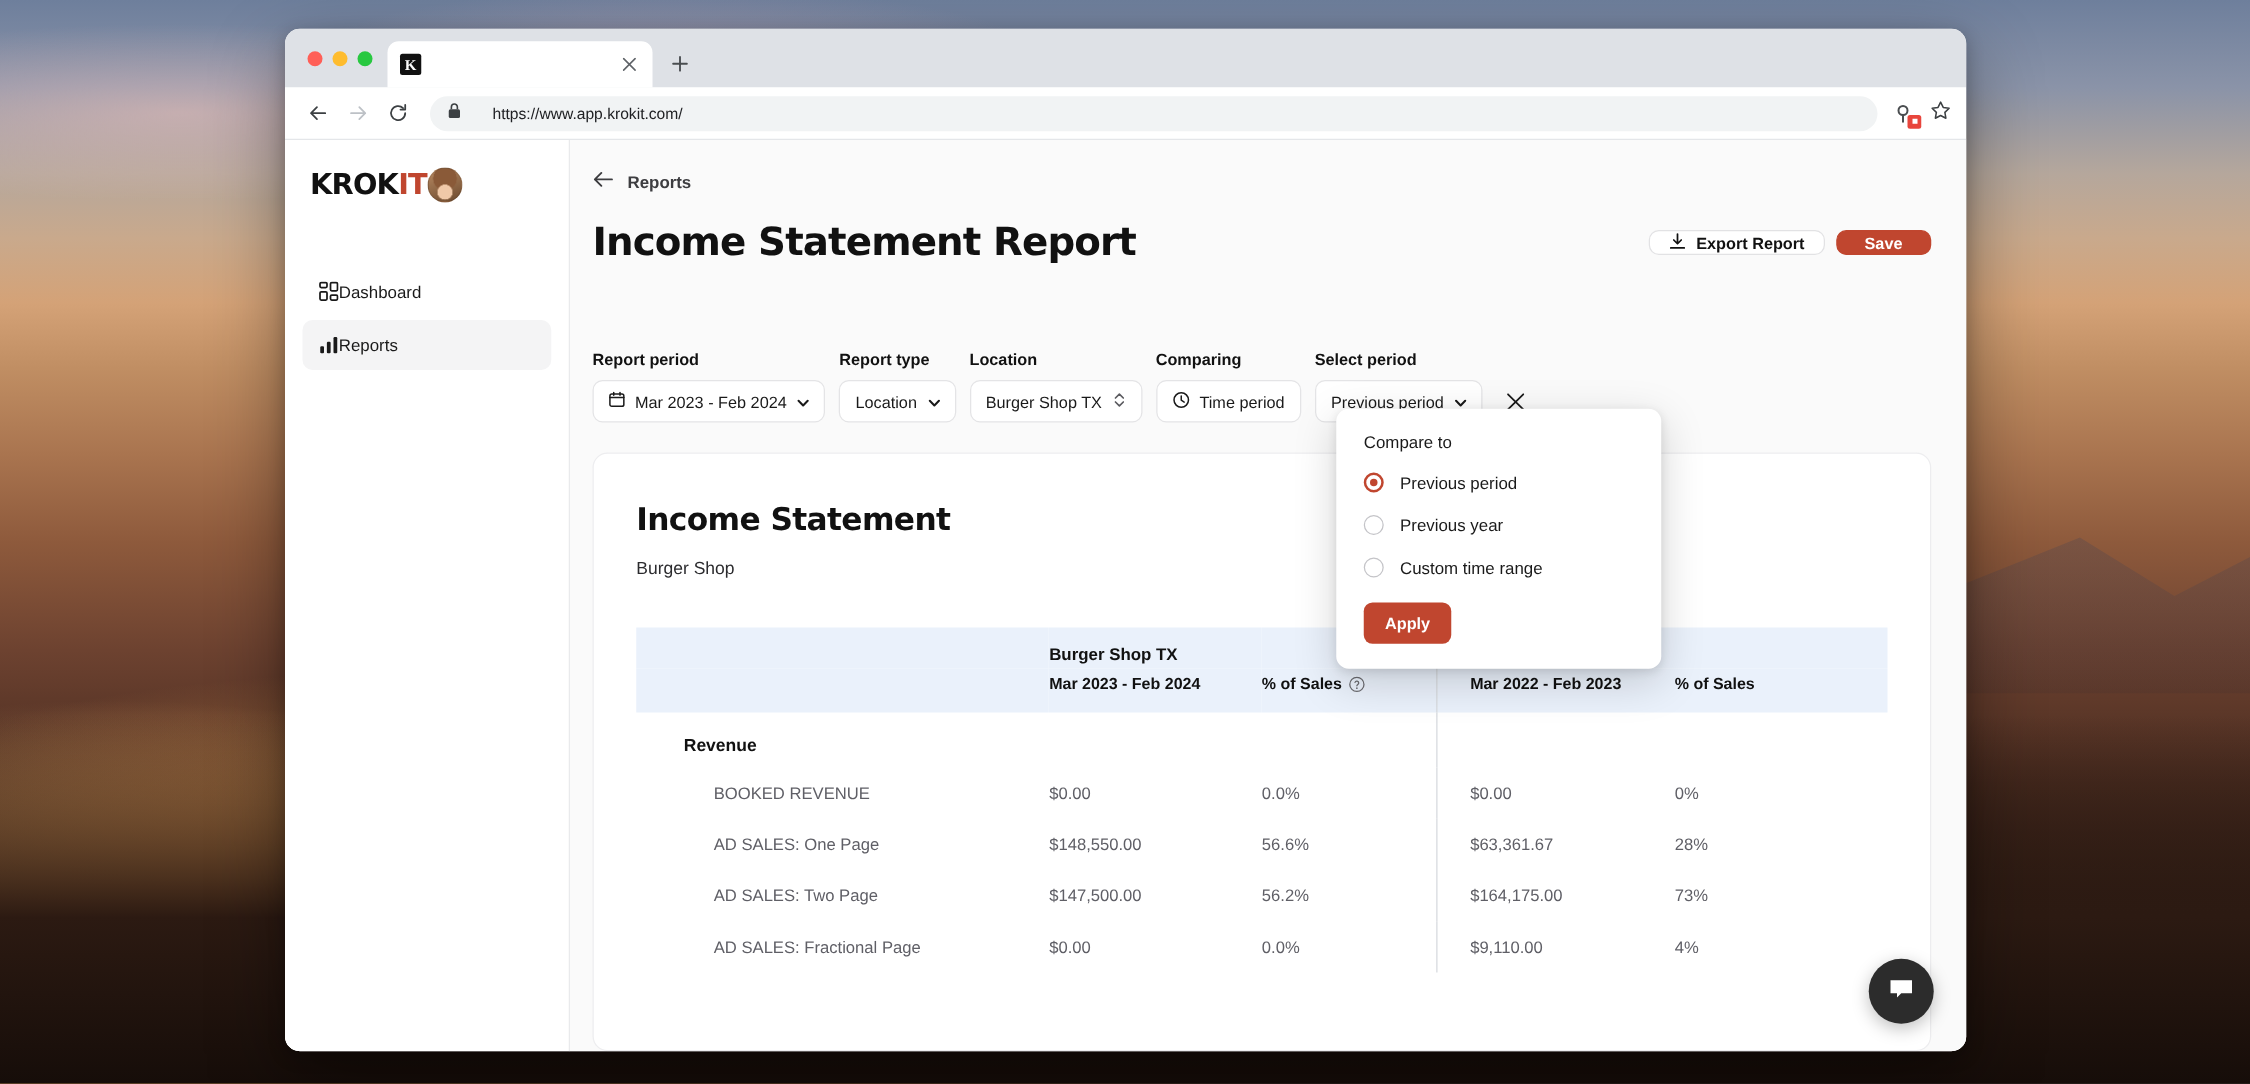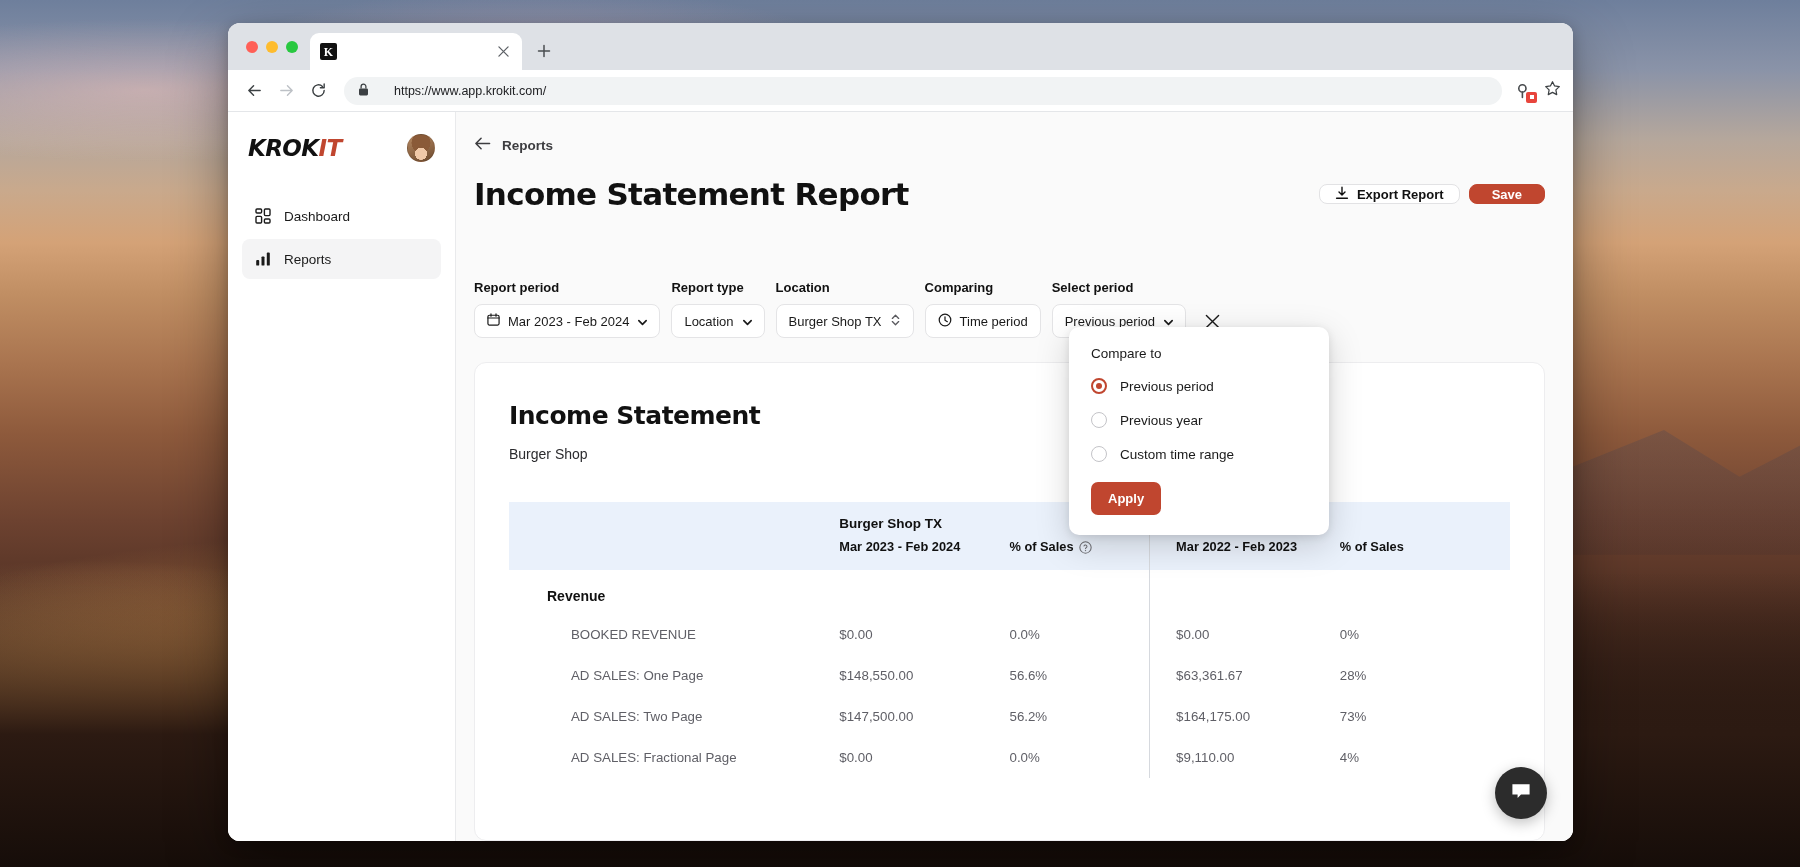--- a/index.html
+++ b/index.html
@@ -104,34 +104,34 @@
   
   .viewport { flex: 1; display: flex; min-height: 0; background: #ffffff; }
 
   
   .sidebar {
     width: 228px; flex: 0 0 228px;
     background: #ffffff; border-right: 1px solid #e9eaec;
     padding: 22px 14px 0 14px;
     display: flex; flex-direction: column;
   }
-  .brandrow { display: flex; align-items: center; justify-content: space-between; padding: 0 6px 0 6px; margin-bottom: 34px; font-style: italic; }
+  .brandrow { display: flex; align-items: center; padding: 0 6px 0 6px; margin-bottom: 51px; }
   .logo { font-size: 23px; font-weight: 800; letter-spacing: -0.6px; font-family: "DejaVu Sans", sans-serif; }
   .logo .k { color: #111111; }
   .logo .it { color: #c0462f; }
   .avatar {
     width: 28px; height: 28px; border-radius: 50%;
     background:
       radial-gradient(circle at 50% 72%, #f0c9a8 0 26%, rgba(240,201,168,0) 27%),
       radial-gradient(circle at 50% 30%, #8a5a38 0 42%, rgba(138,90,56,0) 43%),
       linear-gradient(160deg, #b98b63, #6d4a2e);
     border: 1px solid rgba(0,0,0,0.08);
   }
   .navitem {
-    display: flex; align-items: center; gap: 13px;
+    display: flex; align-items: center; 
     height: 40px; padding: 0 12px; border-radius: 8px;
     font-size: 13.5px; color: #1a1a1a; margin-bottom: 3px;
   }
   .navitem.active { background: #f4f4f5; font-weight: 500; }
   .navicon { width: 17px; height: 17px; display: flex; align-items: center; justify-content: center; color: #1a1a1a; flex: 0 0 17px; }
 
   
   .main { flex: 1; background: #fafafa; overflow: hidden; position: relative; display: flex; flex-direction: column; min-width: 0; }
   .crumb { display: flex; align-items: center; gap: 11px; padding: 24px 0 0 18px; font-size: 13.5px; font-weight: 600; color: #3d3d40; }
 

